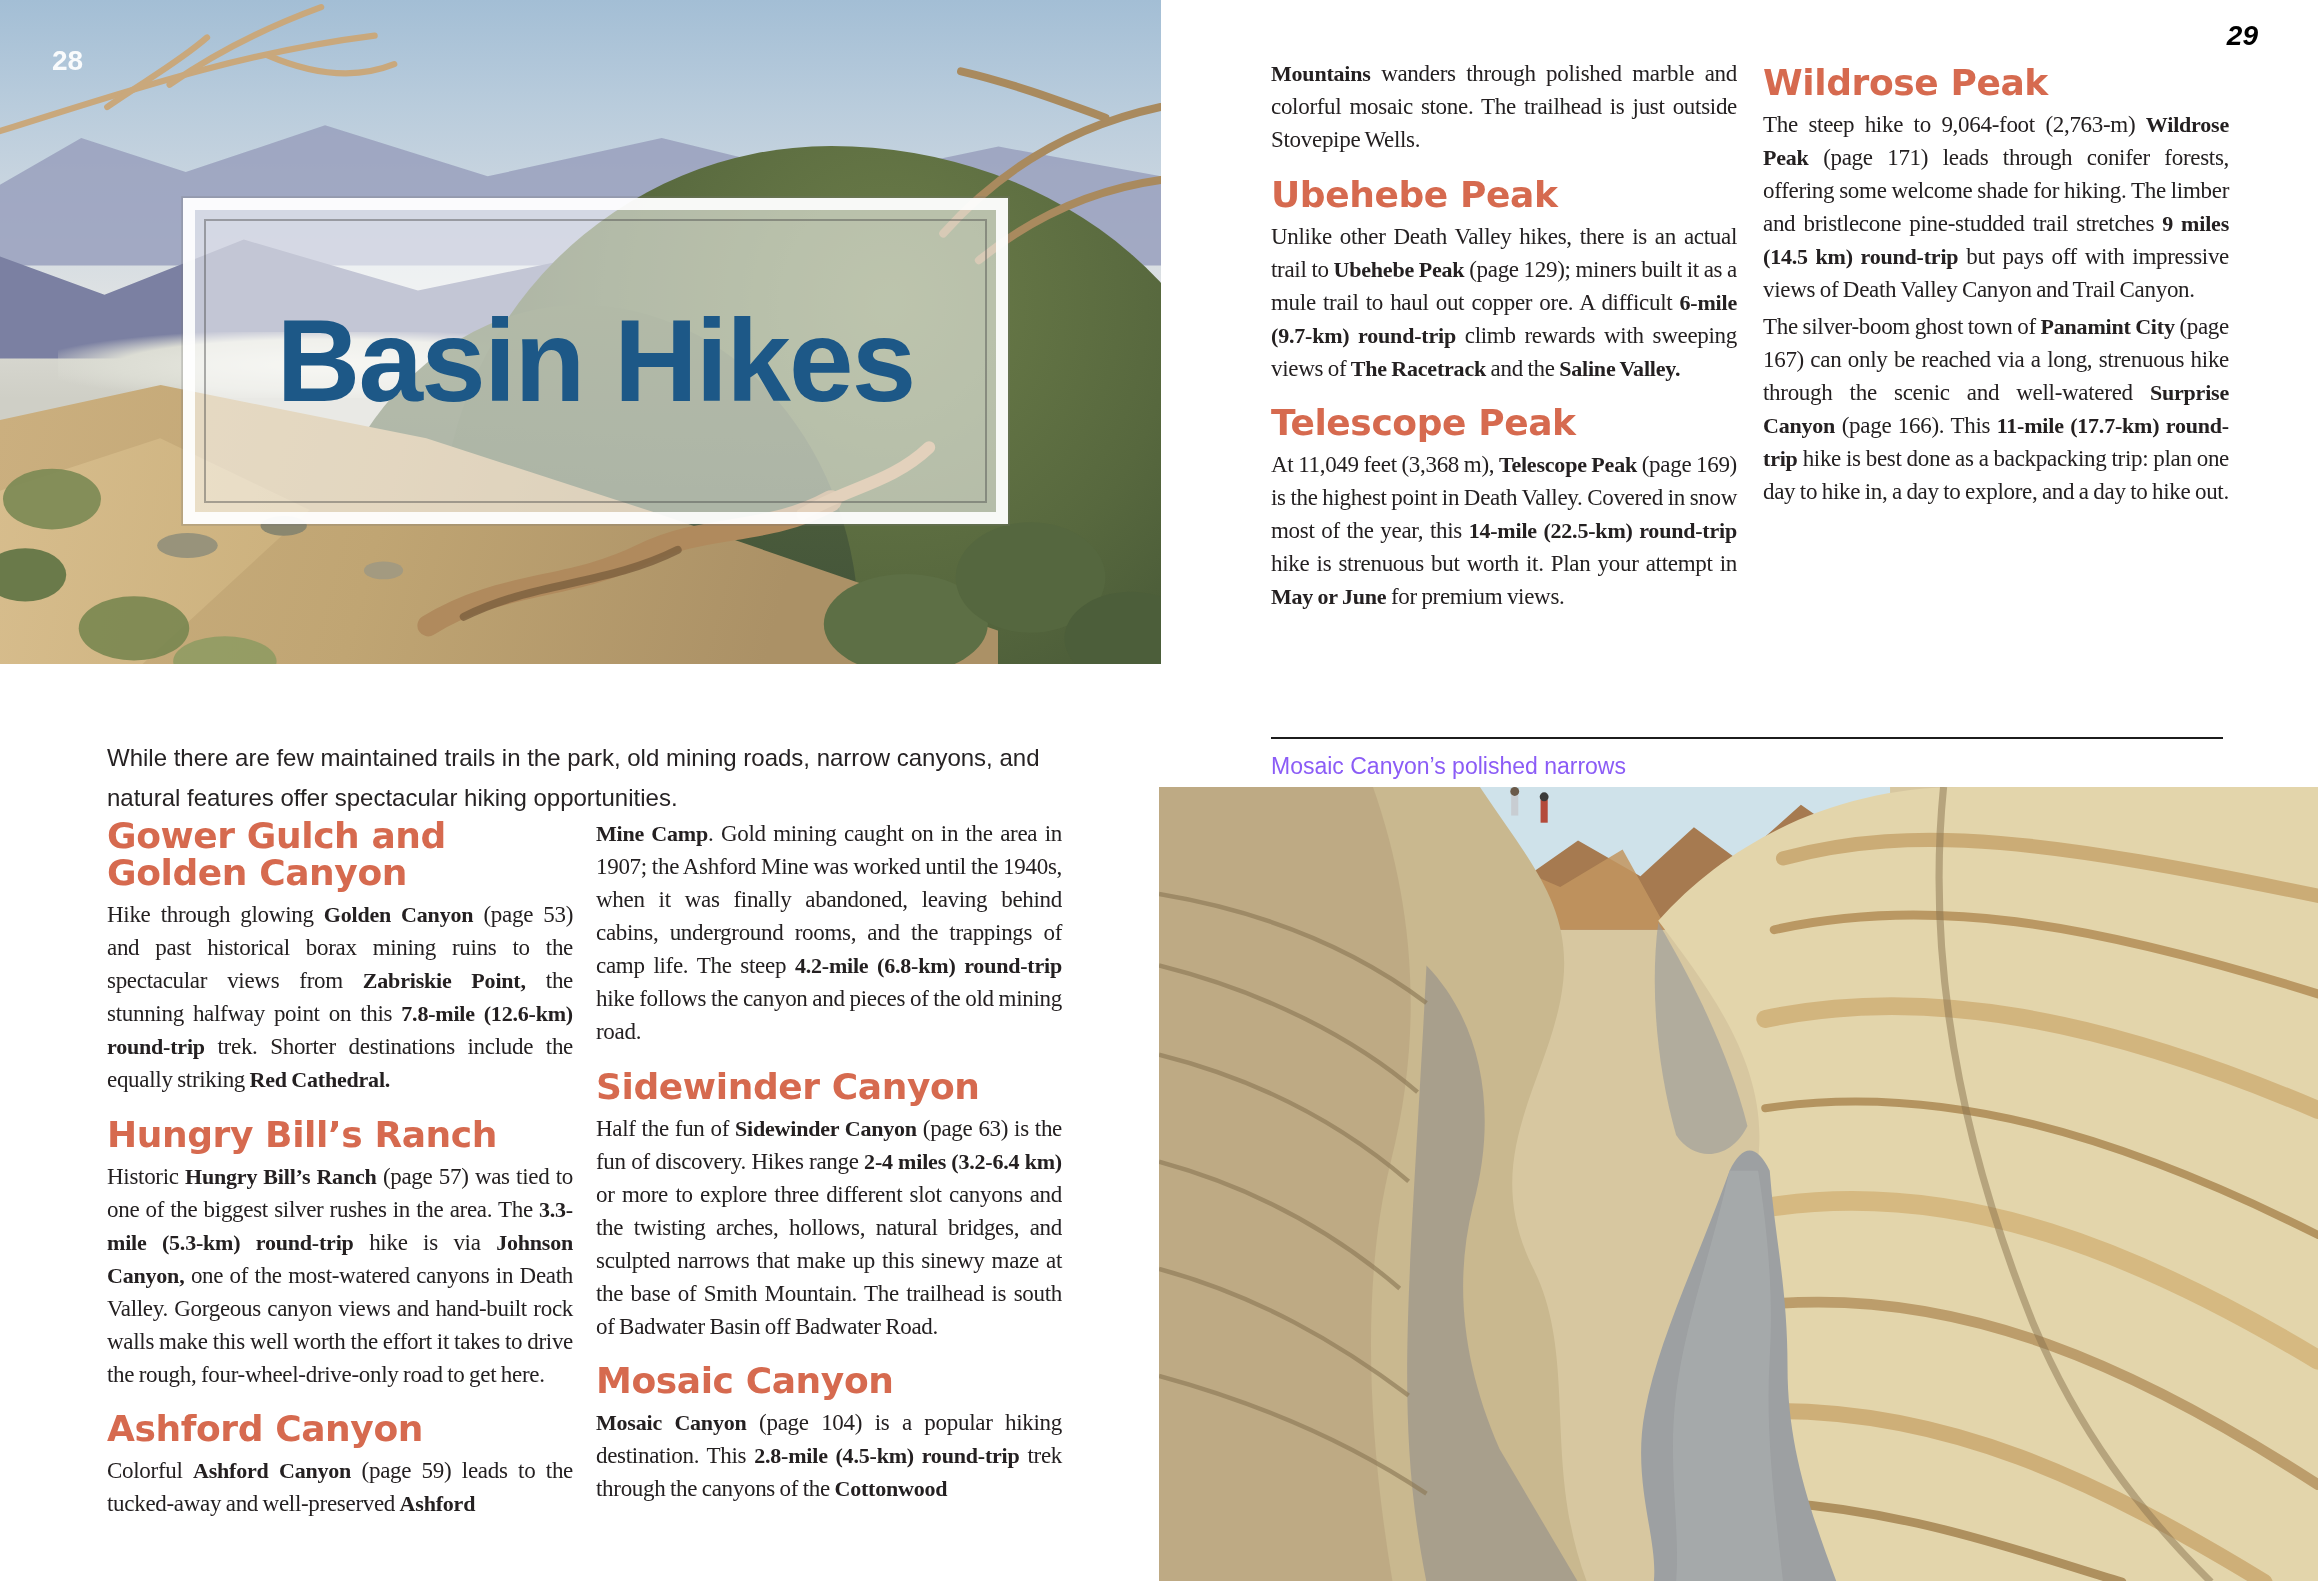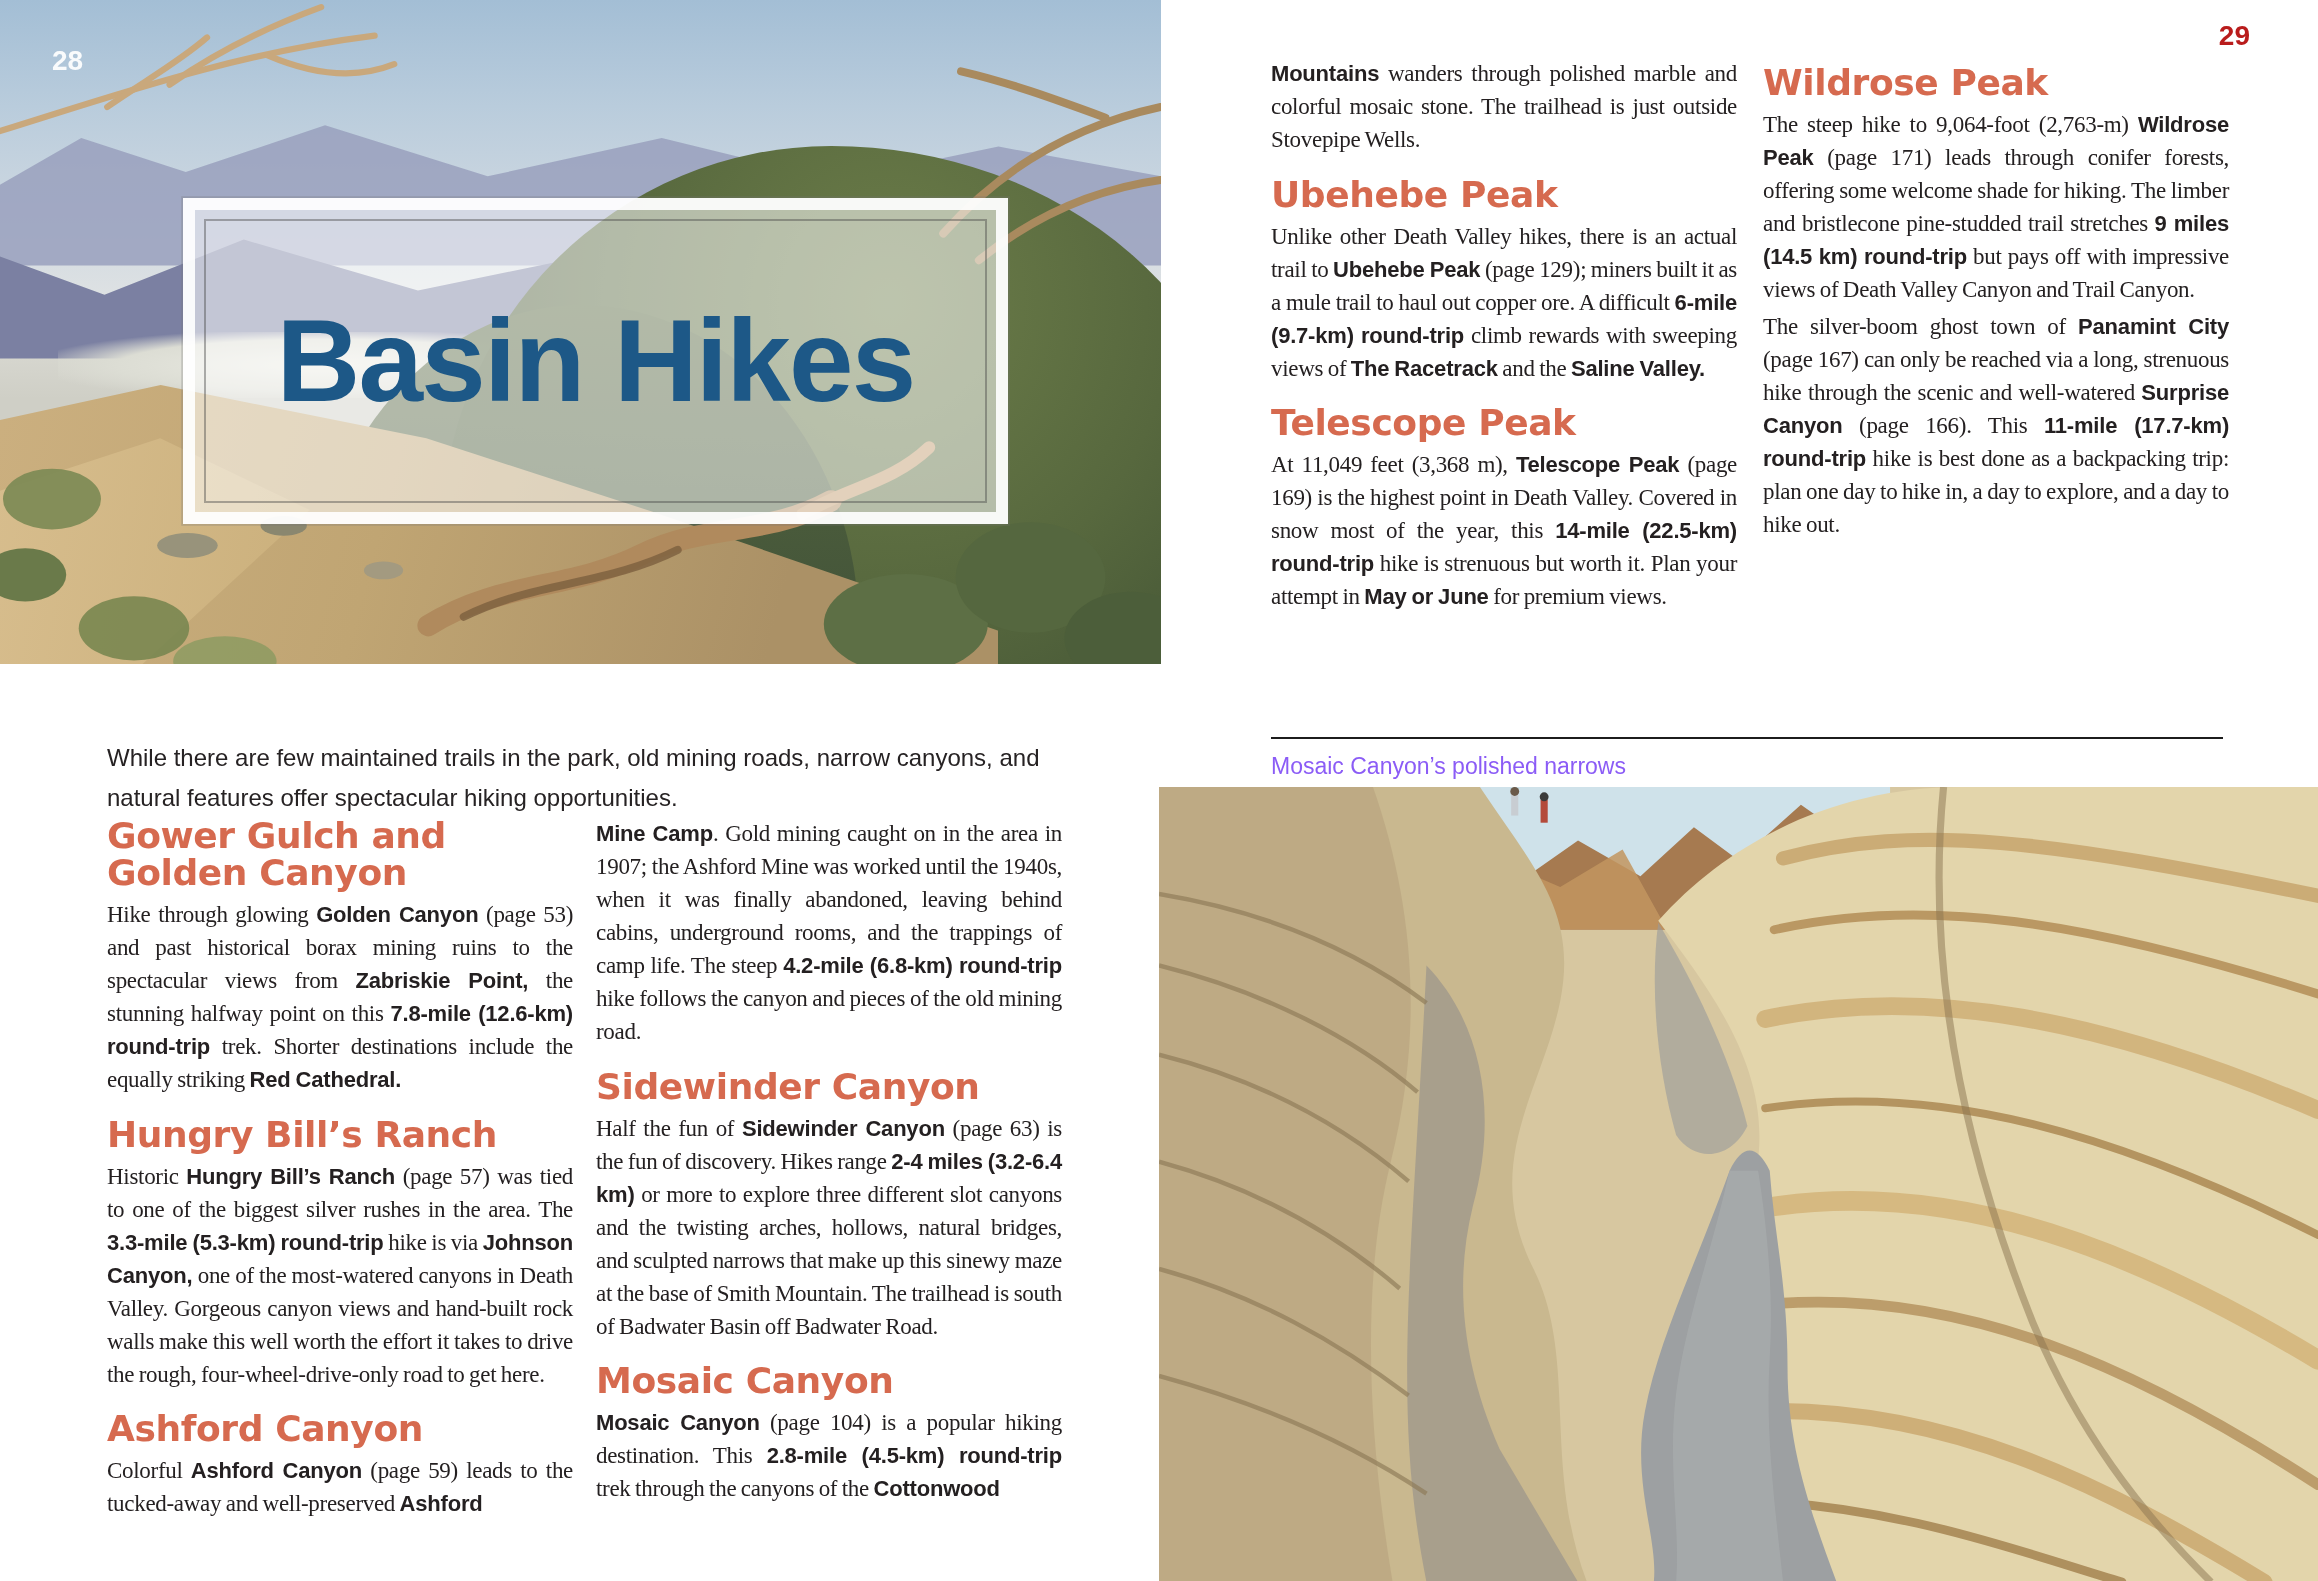--- a/index.html
+++ b/index.html
@@ -32,35 +32,35 @@
   
   .hero{position:absolute;left:183px;top:198px;width:825px;height:326px;box-sizing:border-box;
         border:12.5px solid rgba(255,255,255,0.9);background:rgba(255,255,255,0.55);
         box-shadow:0 0 0 1.8px rgba(120,120,120,0.28);display:flex;align-items:center;justify-content:center;}
   .hero-frame{position:absolute;inset:9px;border:2.7px solid rgba(70,70,70,0.42);pointer-events:none;}
   .hero-title{margin:0;font-family:"Liberation Sans",sans-serif;font-weight:bold;
         font-size:116px;letter-spacing:-1.8px;color:var(--title,#1d5887);}
 
   .pagenum{position:absolute;font-family:"Liberation Sans",sans-serif;font-weight:bold;font-size:28px;}
   .pagenum-left{left:52px;top:45px;color:rgba(255,255,255,0.92);}
-  .pagenum-right{right:69px;top:19.6px;color:#b91c1c;}
+  .pagenum-right{right:61px;top:19.6px;color:#000000;font-style:italic;}
 
   
   .intro{position:absolute;left:107px;top:738px;width:1003px;margin:0;
          font-family:"Liberation Sans",sans-serif;font-size:24px;line-height:40px;color:#262223;}
   .col{position:absolute;width:466px;}
   #lcol1{left:107px;top:817px;} #lcol2{left:596px;top:817px;}
   #rcol1{left:1271px;top:57px;} #rcol2{left:1763px;top:64px;}
   .col-heading{font-family:"DejaVu Sans","Liberation Sans",sans-serif;font-weight:bold;
          font-size:36px;line-height:37px;letter-spacing:-0.4px;color:var(--heading,#d66a4f);
          margin:19.6px 0 7.1px 0;}
   .col > .col-heading:first-child{margin-top:0;}
   .body-para{font-size:23px;line-height:33px;letter-spacing:-0.3px;word-spacing:-0.9px;
          text-align:justify;margin:0 0 3.6px 0;hyphens:auto;}
-  .em{font-family:Liberation Sans, sans-serif;font-weight:bold;font-size:22px;letter-spacing:-0.2px;}
+  .em{font-family:Liberation Serif, serif;font-weight:bold;font-size:22px;letter-spacing:-0.2px;}
 
   .cap-rule{position:absolute;left:1271px;top:737px;width:952px;height:1.8px;background:#1c1c1c;}
   .caption{position:absolute;left:1271px;top:753px;margin:0;
          font-family:"Liberation Sans",sans-serif;font-size:23px;color:#8b5cf6;}
 
   .photo-canyon{left:1159px;top:787px;width:1159px;height:795px;background:#d7c7a0;}
 </style>
 </head>
 <body>
 

